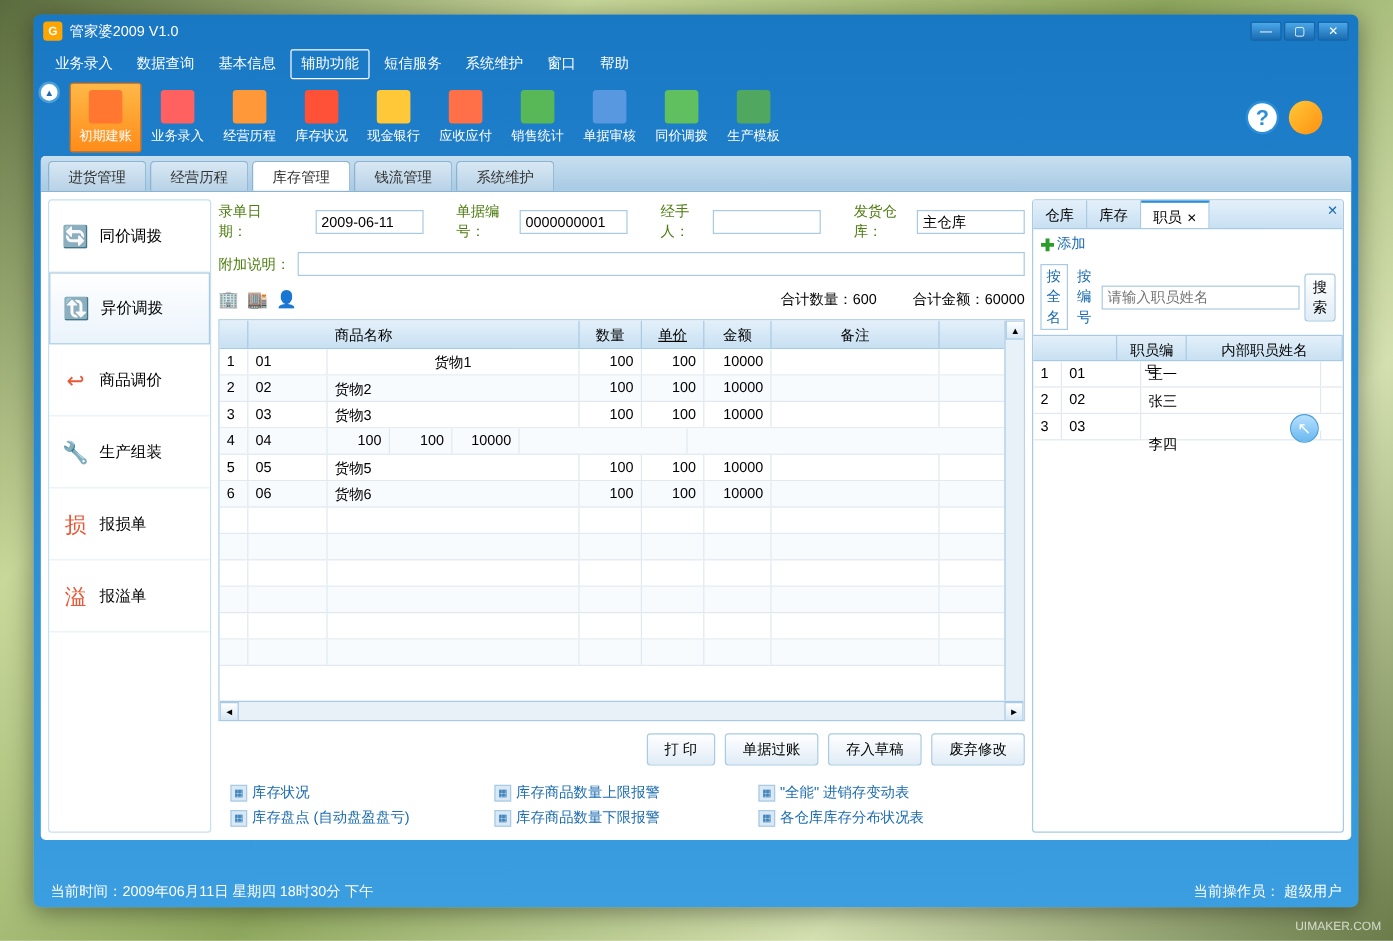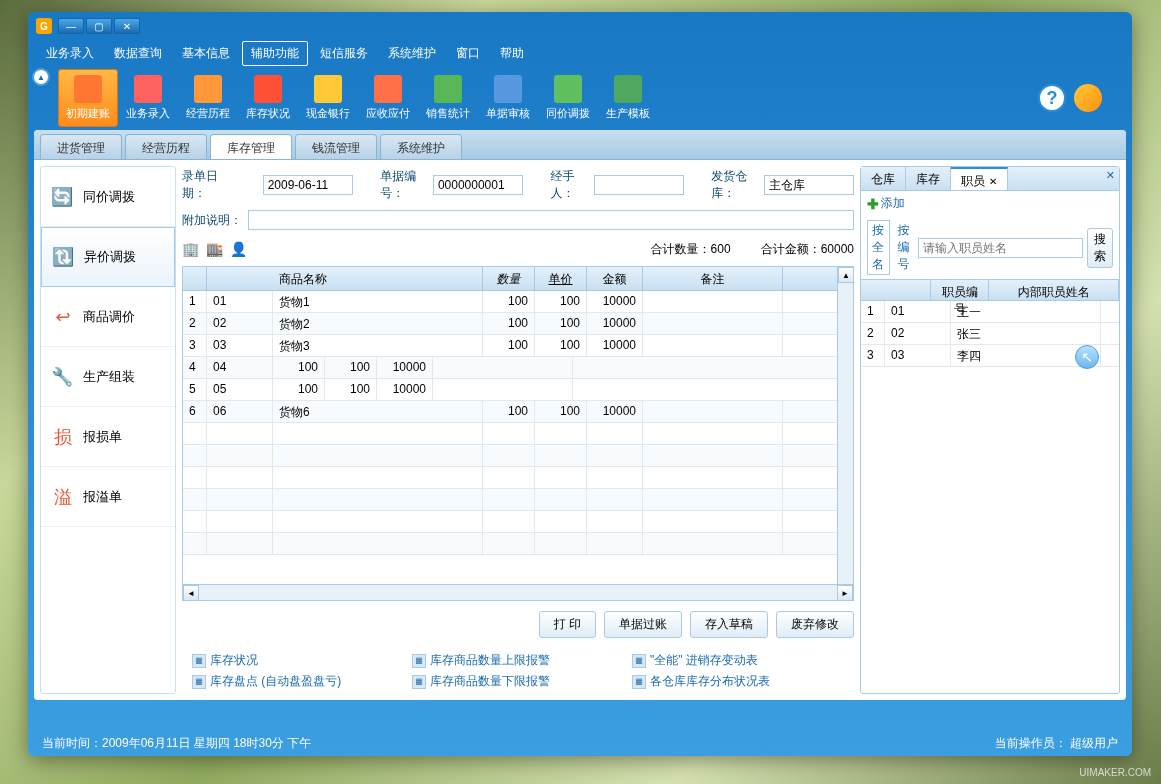--- a/index.html
+++ b/index.html
@@ -26,21 +26,21 @@
 .main-tabs { height: 30px; display: flex; background: linear-gradient(to bottom, #c8dfef, #a8cae4); border-bottom: 1px solid #8bb4d2; padding-left: 6px; padding-top: 4px; gap: 3px; }
 .main-tab { padding: 5px 16px; font-size: 12px; background: linear-gradient(to bottom, #d8e8f4, #b8d2e6); border: 1px solid #8bb4d2; border-bottom: none; border-radius: 4px 4px 0 0; cursor: pointer; color: #333; }
 .main-tab.active { background: #fff; }
 .workspace { display: flex; height: 540px; padding: 6px; gap: 6px; }
 .left-panel { width: 136px; background: #fff; border: 1px solid #c8dfef; border-radius: 3px; display: flex; flex-direction: column; }
 .left-item { height: 60px; display: flex; align-items: center; padding: 0 10px; gap: 8px; font-size: 13px; border-bottom: 1px solid #e8f0f8; cursor: pointer; }
 .left-item.active { background: linear-gradient(to bottom, #fff, #eaf3fb); border: 1px solid #a8cae4; }
 .left-item-icon { width: 24px; height: 24px; display: flex; align-items: center; justify-content: center; font-size: 18px; }
 .center-panel { flex: 1; display: flex; flex-direction: column; gap: 4px; }
 .form-row { display: flex; align-items: center; gap: 6px; font-size: 12px; padding: 2px 0; }
-.form-label { color: #0c4a6e; }
+.form-label { color: #4d7c0f; }
 .form-input { border: 1px solid #a8cae4; height: 20px; padding: 0 4px; font-size: 12px; }
 .mini-icons { display: flex; gap: 6px; padding: 4px 0; align-items: center; }
 .mini-icon { width: 18px; height: 18px; cursor: pointer; display: flex; align-items: center; justify-content: center; font-size: 14px; }
 .summary { margin-left: auto; display: flex; gap: 30px; font-size: 12px; }
 .grid-wrap { flex: 1; border: 1px solid #a8cae4; overflow: hidden; display: flex; flex-direction: column; }
 .grid-header { display: flex; background: linear-gradient(to bottom, #e4f0fa, #c8e0f2); border-bottom: 1px solid #a8cae4; height: 24px; }
 .grid-header-cell { border-right: 1px solid #a8cae4; font-size: 12px; padding: 4px 6px; text-align: center; }
 .grid-body { flex: 1; overflow-y: auto; background: #fff; }
 .grid-row { display: flex; height: 22px; border-bottom: 1px solid #e0e8f0; }
 .grid-row:nth-child(even) { background: #f8fbfe; }
@@ -71,20 +71,21 @@
 .statusbar { position: absolute; bottom: 0; left: 0; right: 0; height: 26px; display: flex; align-items: center; padding: 0 14px; color: #fff; font-size: 12px; }
 .statusbar-right { margin-left: auto; }
 .watermark { position: absolute; bottom: 6px; right: 10px; font-size: 10px; color: rgba(255,255,255,0.7); }
 </style>
 </head>
 <body>
 
 <div class="window">
   <div class="titlebar">
     <div class="titlebar-icon">G</div>
+    <div class="titlebar-title">管家婆2009 V1.0</div>
     <div class="win-btns">
       <div class="win-btn">—</div>
       <div class="win-btn">▢</div>
       <div class="win-btn">✕</div>
     </div>
   </div>
 
   <div class="menubar" id="menubar">
       <div class="menu-item">业务录入</div>
       <div class="menu-item">数据查询</div>
@@ -210,30 +211,30 @@
           </div>
         </div>
 
         <div class="grid-wrap">
           <div style="display:flex;flex:1;overflow:hidden">
             <div style="flex:1;display:flex;flex-direction:column">
               <div class="grid-header" id="gridheader">
                   <div class="grid-header-cell" style="width: 24px;"></div>
                   <div class="grid-header-cell" style="width: 66px; margin-top: 31px;">商品编号</div>
                   <div class="grid-header-cell" style="width: 210px; text-align: left;">商品名称</div>
-                  <div class="grid-header-cell" style="width: 52px; font-style: italic;">数量</div>
+                  <div class="grid-header-cell" style="width: 52px;">数量</div>
                   <div class="grid-header-cell" style="width: 52px; text-decoration: underline;">单价</div>
                   <div class="grid-header-cell" style="width: 56px;">金额</div>
                   <div class="grid-header-cell" style="width: 140px;">备注</div>
                 </div>
               <div class="grid-body" id="gridbody">
                   <div class="grid-row">
                     <div class="grid-cell" style="width: 24px;">1</div>
                     <div class="grid-cell" style="width: 66px;">01</div>
-                    <div class="grid-cell" style="width: 210px;">货物1</div>
+                    <div class="grid-cell" style="width: 210px; text-align: center;">货物1</div>
                     <div class="grid-cell" style="width: 52px; text-align: right;">100</div>
                     <div class="grid-cell" style="width: 52px; text-align: right;">100</div>
                     <div class="grid-cell" style="width: 56px; text-align: right;">10000</div>
                     <div class="grid-cell" style="width: 140px;"></div>
                   </div>
                   <div class="grid-row">
                     <div class="grid-cell" style="width: 24px;">2</div>
                     <div class="grid-cell" style="width: 66px;">02</div>
                     <div class="grid-cell" style="width: 210px;">货物2</div>
                     <div class="grid-cell" style="width: 52px; text-align: right;">100</div>
@@ -254,20 +255,21 @@
                     <div class="grid-cell" style="width: 24px;">4</div>
                     <div class="grid-cell" style="width: 66px;">04</div>
                     <div class="grid-cell" style="width: 52px; text-align: right;">100</div>
                     <div class="grid-cell" style="width: 52px; text-align: right;">100</div>
                     <div class="grid-cell" style="width: 56px; text-align: right;">10000</div>
                     <div class="grid-cell" style="width: 140px;"></div>
                   </div>
                   <div class="grid-row">
                     <div class="grid-cell" style="width: 24px;">5</div>
                     <div class="grid-cell" style="width: 66px;">05</div>
+                    <div class="grid-cell" style="width: 210px;">货物5</div>
                     <div class="grid-cell" style="width: 52px; text-align: right;">100</div>
                     <div class="grid-cell" style="width: 52px; text-align: right;">100</div>
                     <div class="grid-cell" style="width: 56px; text-align: right;">10000</div>
                     <div class="grid-cell" style="width: 140px;"></div>
                   </div>
                   <div class="grid-row">
                     <div class="grid-cell" style="width: 24px;">6</div>
                     <div class="grid-cell" style="width: 66px;">06</div>
                     <div class="grid-cell" style="width: 210px;">货物6</div>
                     <div class="grid-cell" style="width: 52px; text-align: right;">100</div>
@@ -407,21 +409,21 @@
               <div class="grid-cell" style="width: 150px;">王一</div>
             </div>
             <div class="right-grid-row">
               <div class="grid-cell" style="width: 24px;">2</div>
               <div class="grid-cell" style="width: 66px;">02</div>
               <div class="grid-cell" style="width: 150px;">张三</div>
             </div>
             <div class="right-grid-row">
               <div class="grid-cell" style="width: 24px;">3</div>
               <div class="grid-cell" style="width: 66px;">03</div>
-              <div class="grid-cell" style="width: 150px;">李四</div>
+              <div class="grid-cell" style="width: 150px; margin-top: 14px;">李四</div>
             </div>
             <div class="hint-arrow">↖</div>
           </div>
       </div>
     </div>
   </div>
 
   <div class="statusbar">
     <span>当前时间：</span>
     <span>2009年06月11日 星期四 18时30分 下午</span>

